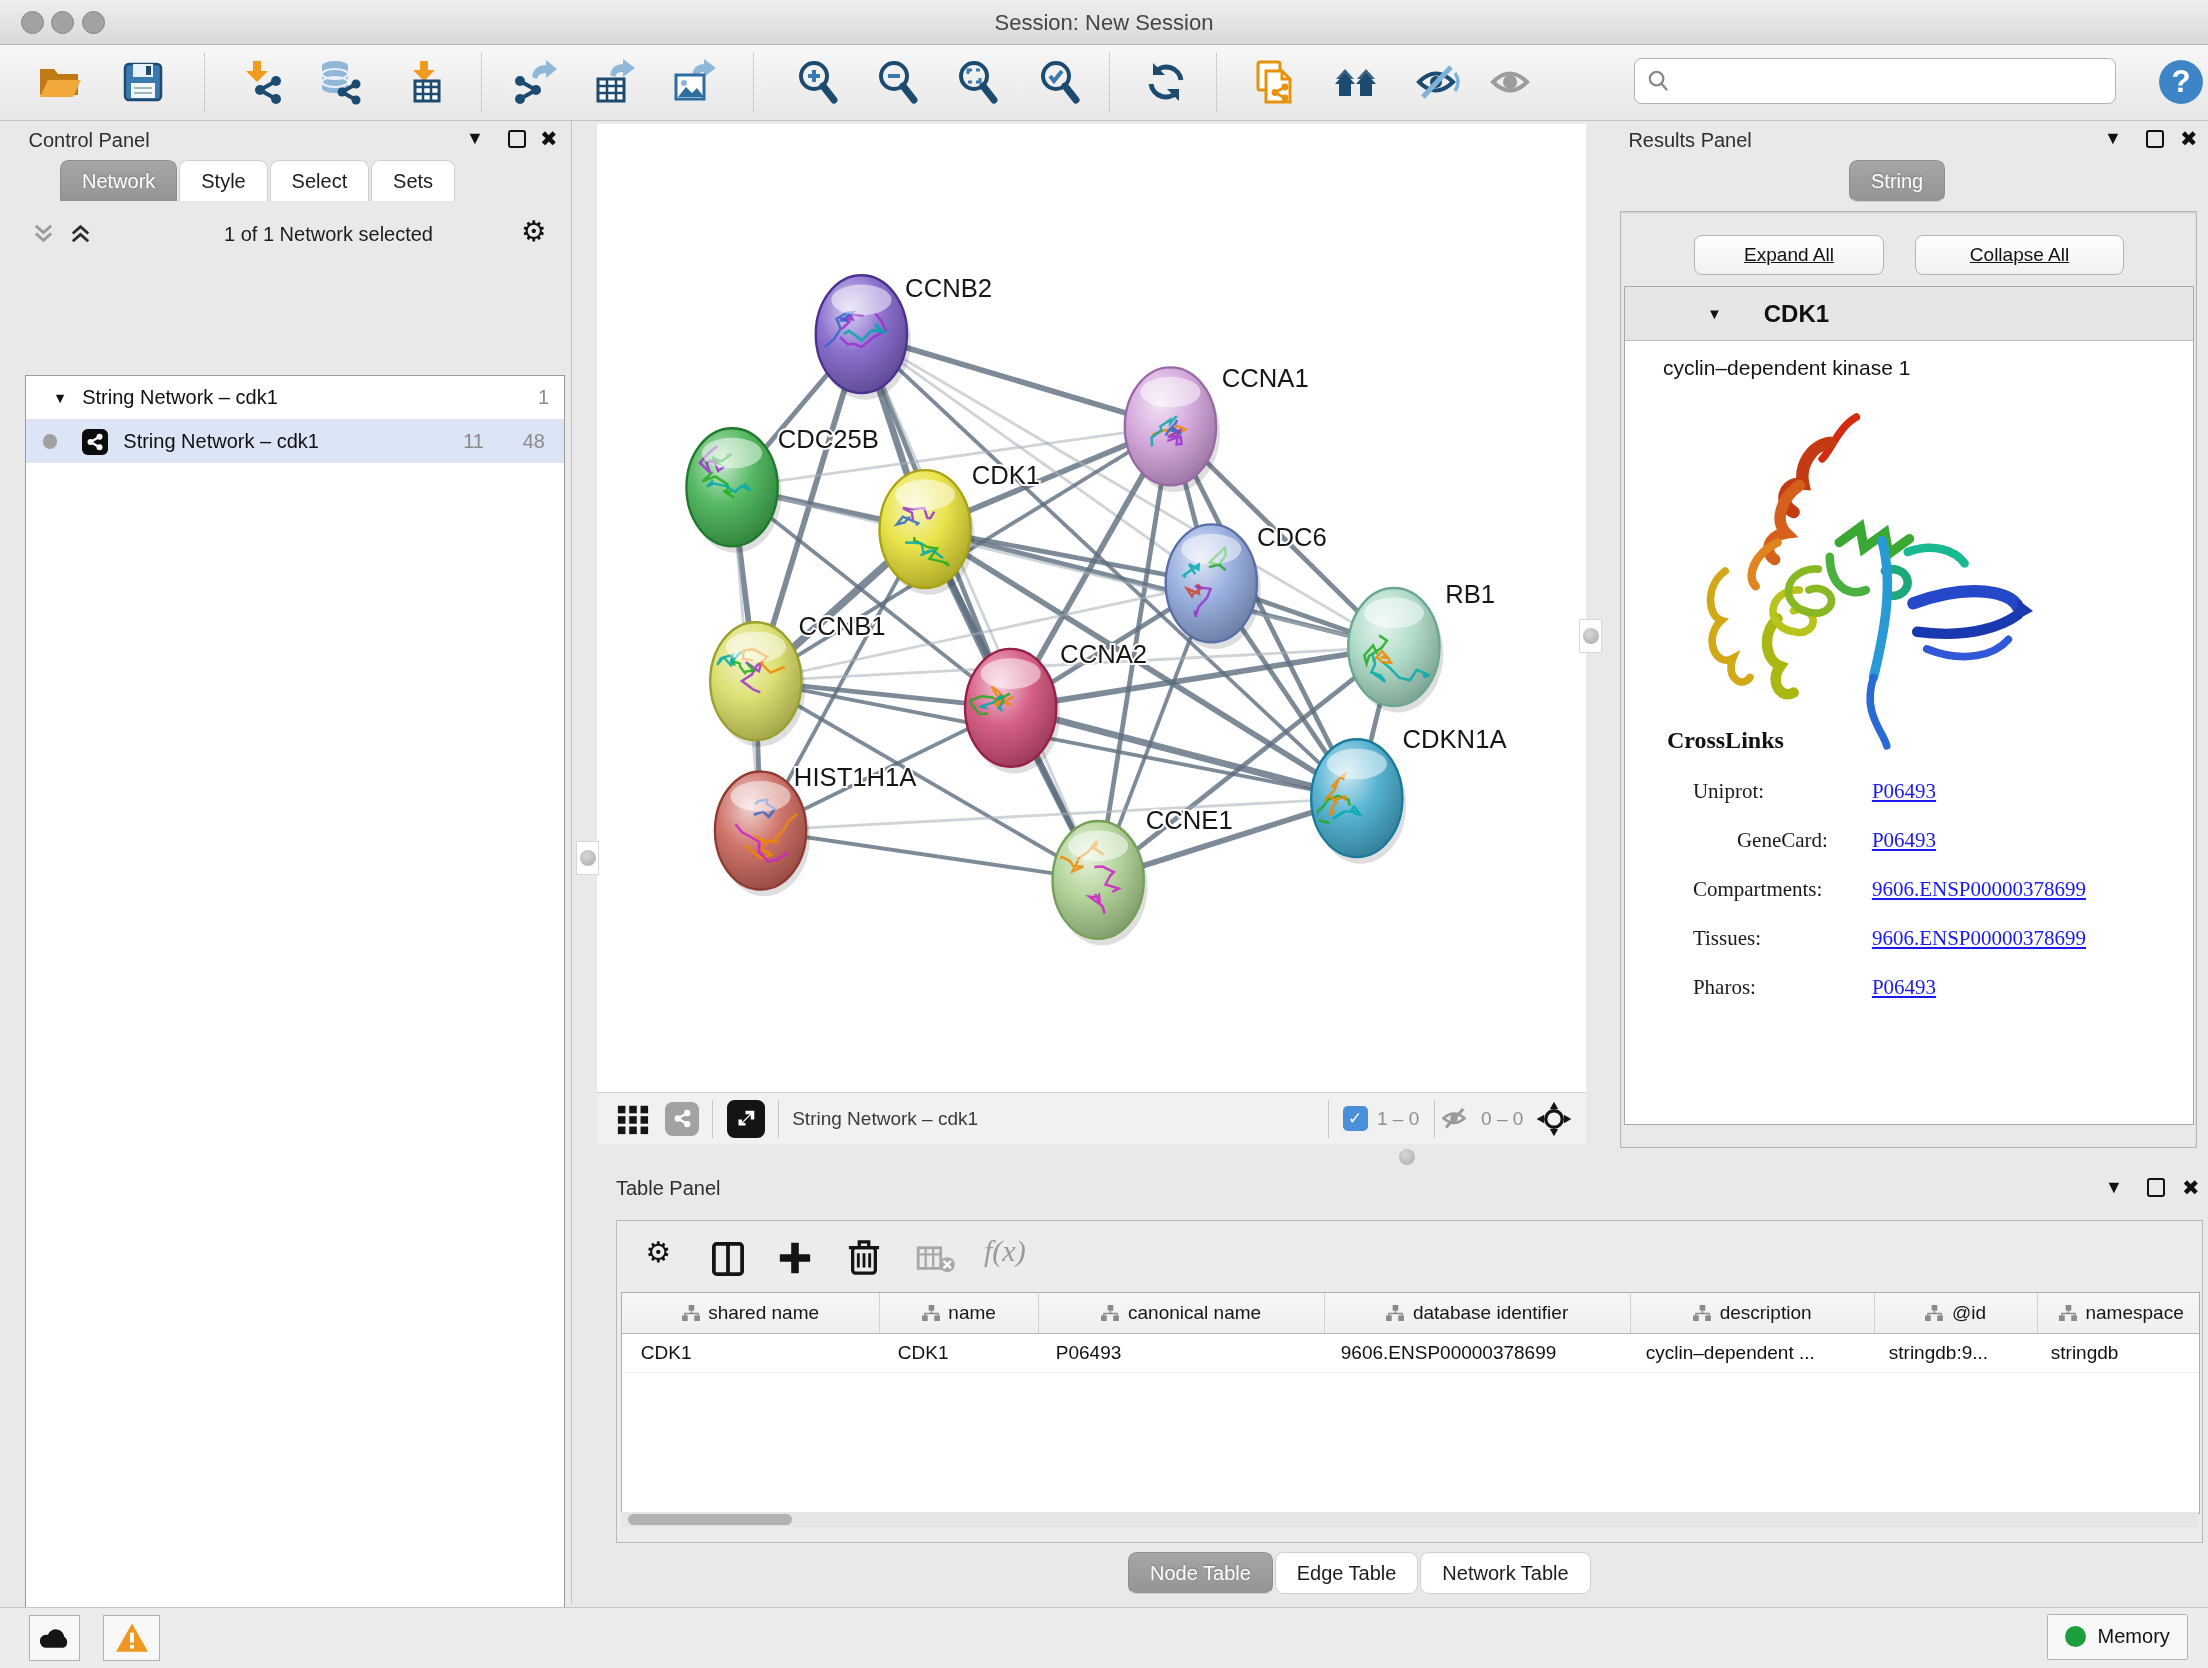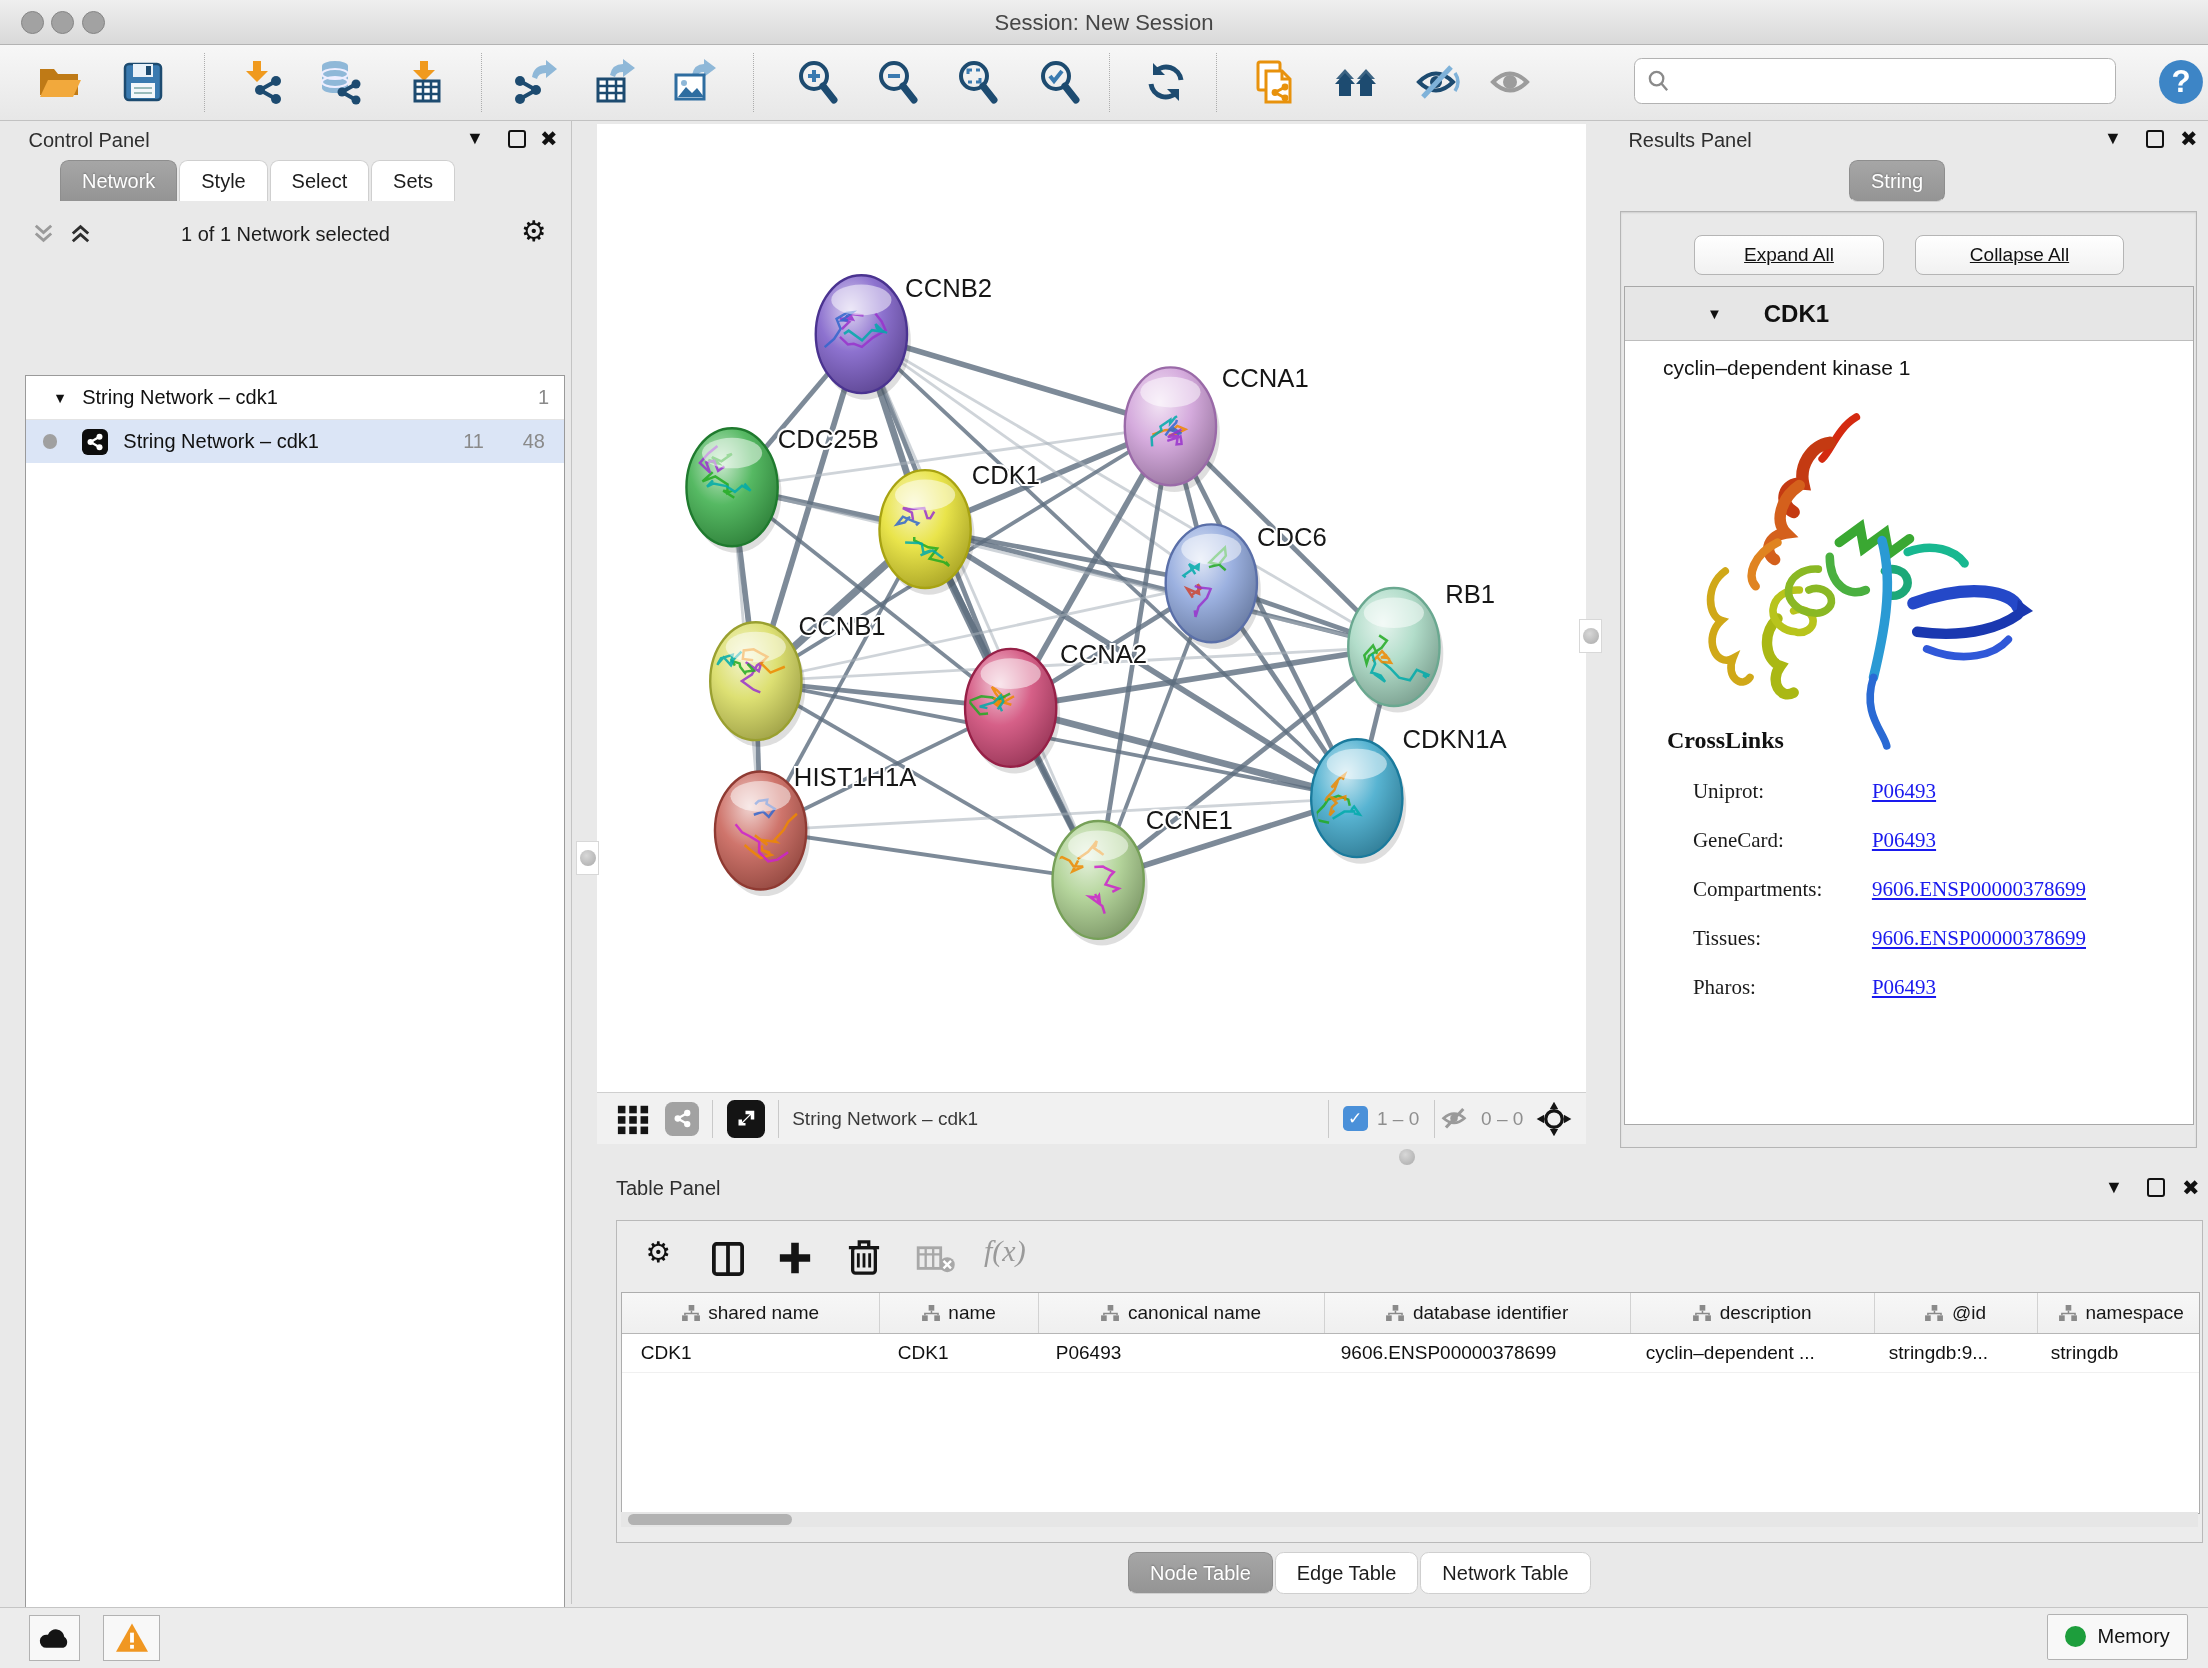--- a/index.html
+++ b/index.html
@@ -25,21 +25,21 @@
   .panel-title{font-size:20px;color:#2e2e2e;}
   .phicon{font-size:18px;color:#111;}
   .sqicon{width:14.3px;height:14.3px;border:2.4px solid #111;border-radius:2.9px;}
   .tabrow .tab{display:inline-block;height:40px;line-height:40px;padding:0 21px;
     background:#fff;border:1px solid #cfcfcf;border-bottom:none;
     border-radius:8.6px 8.6px 0 0;font-size:20px;color:#1c1c1c;margin-right:1.9px;vertical-align:top;}
   .tabrow .tab.active{background:linear-gradient(#a6a6a6,#949494);color:#fff;border-color:#8e8e8e;
     text-shadow:0 -1px 1.9px rgba(0,0,0,.25);}
   .tabrow .tab.btab{border-bottom:1px solid #cfcfcf;border-radius:8.6px;}
   
-  .cp-status{font-size:20px;color:#1c1c1c;}
+  .cp-status{font-size:20px;color:#1c1c1c;padding-left:43px;}
   .listbox{left:25px;top:255px;width:538px;height:1330px;background:#fff;border:1px solid #9a9a9a;}
   .treerow{height:43px;display:flex;align-items:center;font-size:20px;color:#101010;position:relative;}
   .treerow .cnt{color:#8a8a8a;}
   .rowsel{background:#dbe5f6;}
   .sharebadge{width:26px;height:26px;border-radius:5.7px;background:#0c0c0c;display:flex;
     align-items:center;justify-content:center;}
   
   .netview{left:597px;top:124px;width:989px;height:968px;background:#fff;}
   .netbar{left:597px;top:1092px;width:989px;height:51px;background:#f1f1f1;
     border-top:1px solid #cfcfcf;display:flex;align-items:center;font-size:19px;color:#3a3a3a;}
@@ -655,21 +655,21 @@
           <path d="M232 160 C258 150 282 158 292 172" stroke="#18b890" stroke-width="9"></path>
         </g>
         <path d="M348 210 l16 12 -18 10z" fill="#1a38b0"></path>
       </svg>
       <div class="abs serif" style="left:42px;top:386px;font-size:24px;font-weight:bold;color:#111">CrossLinks</div>
       <div class="abs" style="left:68px;top:426px;width:476px" id="xl-rows">
           <div style="display: flex; height: 49px; align-items: center;">
             <span class="serif xl-label" style="width: 179px;">Uniprot:</span>
             <span class="serif xl-link">P06493</span>
           </div>
-          <div style="display: flex; height: 49px; align-items: center;">
+          <div style="display: flex; height: 49px; align-items: center; text-align: center;">
             <span class="serif xl-label" style="width: 179px;">GeneCard:</span>
             <span class="serif xl-link">P06493</span>
           </div>
           <div style="display: flex; height: 49px; align-items: center;">
             <span class="serif xl-label" style="width: 179px;">Compartments:</span>
             <span class="serif xl-link">9606.ENSP00000378699</span>
           </div>
           <div style="display: flex; height: 49px; align-items: center;">
             <span class="serif xl-label" style="width: 179px;">Tissues:</span>
             <span class="serif xl-link">9606.ENSP00000378699</span>

